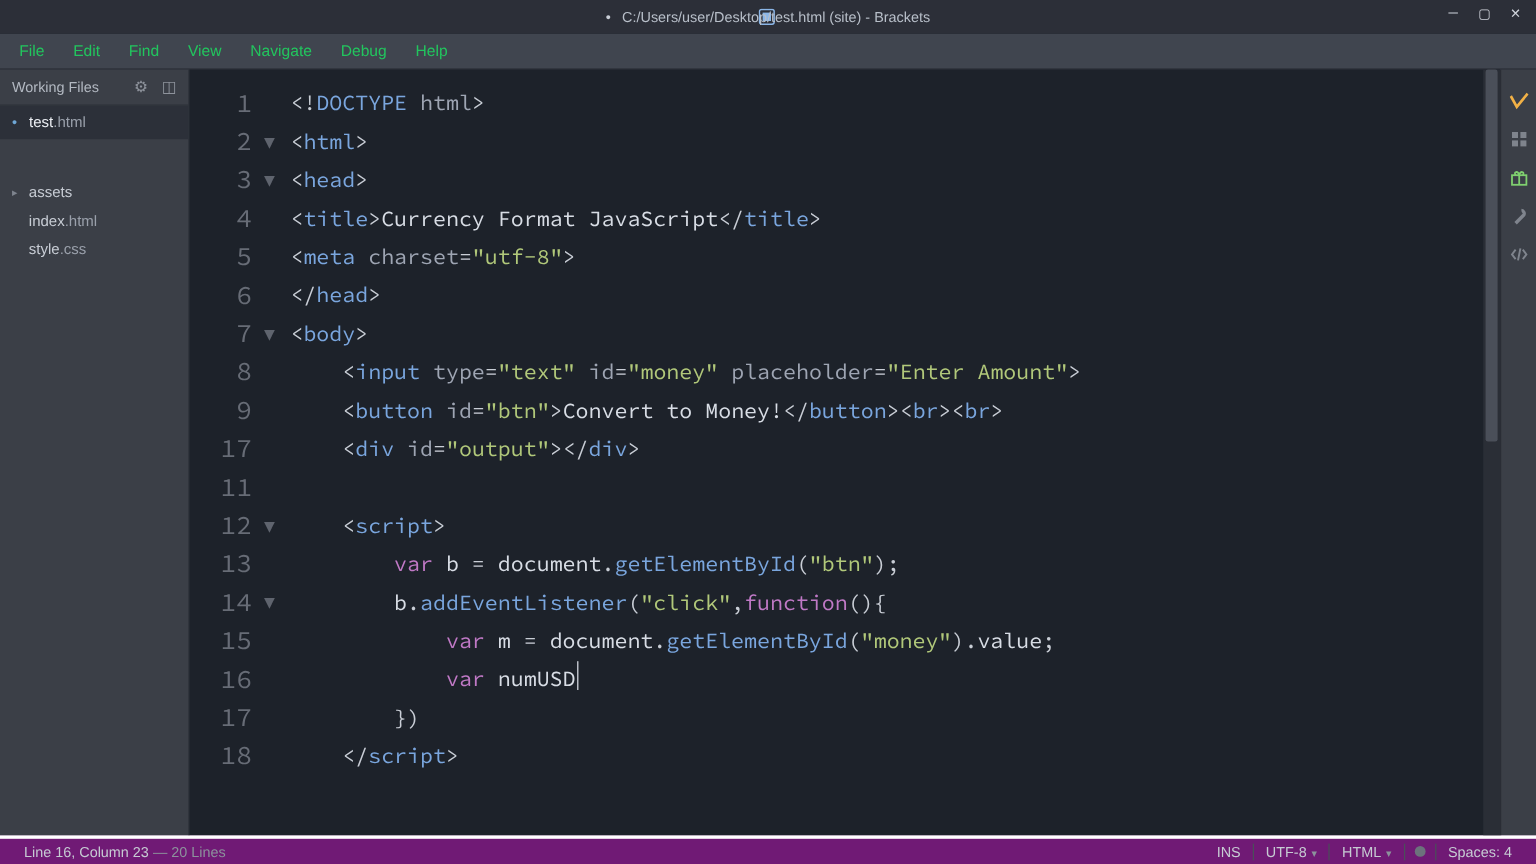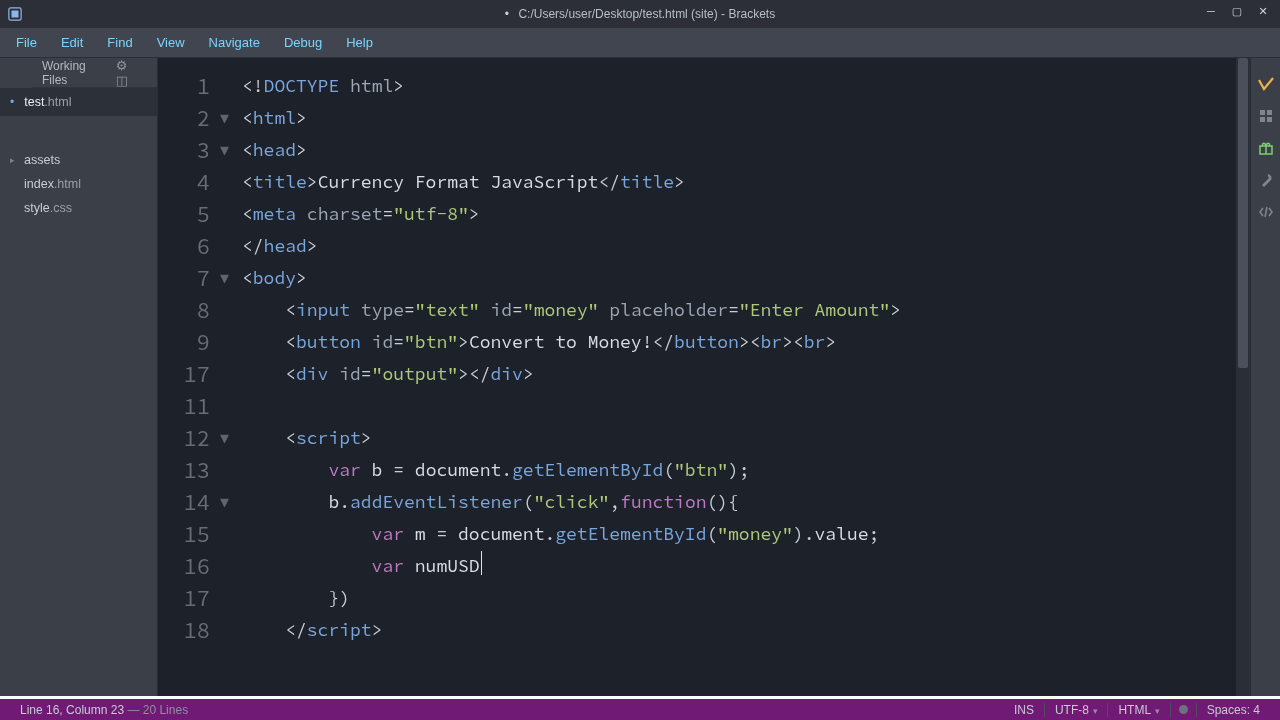--- a/index.html
+++ b/index.html
@@ -4,46 +4,45 @@
 <style>
   * { margin: 0; padding: 0; box-sizing: border-box; }
   html, body {
     width: 1280px; height: 720px; overflow: hidden;
     font-family: "Segoe UI", "Helvetica Neue", Arial, sans-serif;
     background: #1d222a; color: #c9ced6; user-select: none;
   }
   
   .titlebar {
     height: 28px; background: #2c2f38; display: flex; align-items: center;
-    position: relative; font-size: 12px; color: #b8bfc9;
+    position: relative; font-size: 12px; color: #b8bfc9; justify-content: center;
   }
   .app-icon { width: 16px; height: 16px; margin: 0 8px; display: flex; align-items: center; }
   .app-icon svg { width: 14px; height: 14px; }
   .title-text { position: absolute; left: 50%; transform: translateX(-50%); white-space: nowrap; }
   .title-text .bullet { color: #c9ced6; margin-right: 6px; }
   .win-controls { position: absolute; right: 4px; top: 0; display: flex; }
   .win-btn { width: 26px; height: 22px; display: flex; align-items: center; justify-content: center; color: #cfd3db; font-size: 11px; }
   
   .menubar {
     height: 30px; background: #40454f; display: flex; align-items: center;
-    padding: 0 4px; font-size: 13px; color: #7dd3fc;
+    padding: 0 4px; font-size: 13px; color: #22c55e;
     border-bottom: 1px solid #2a2d35;
   }
   .menu-item { padding: 0 12px; line-height: 30px; cursor: default; }
   
   .main { display: flex; height: calc(720px - 28px - 30px - 24px); }
   .sidebar {
     width: 158px; background: #3b3f47; border-right: 1px solid #2a2d35;
     display: flex; flex-direction: column; font-size: 12.5px; color: #c6cbd3;
   }
   .sb-section-hdr {
     height: 30px; display: flex; align-items: center; padding: 0 10px;
     color: #b3b9c2; font-size: 12px; justify-content: space-between;
     border-bottom: 1px solid #2f333b;
-    margin-left: 32px;
   }
   .sb-hdr-icons span { margin-left: 8px; color: #8e939c; font-size: 13px; }
   .wf-item {
     height: 28px; display: flex; align-items: center; padding: 0 10px;
     background: #2c3039; color: #eceff4; position: relative;
   }
   .wf-bullet { color: #6fa7d6; margin-right: 10px; font-size: 12px; }
   .wf-name .ext { color: #9aa0ab; }
   .sb-spacer { height: 26px; }
   .sb-project-hdr {

